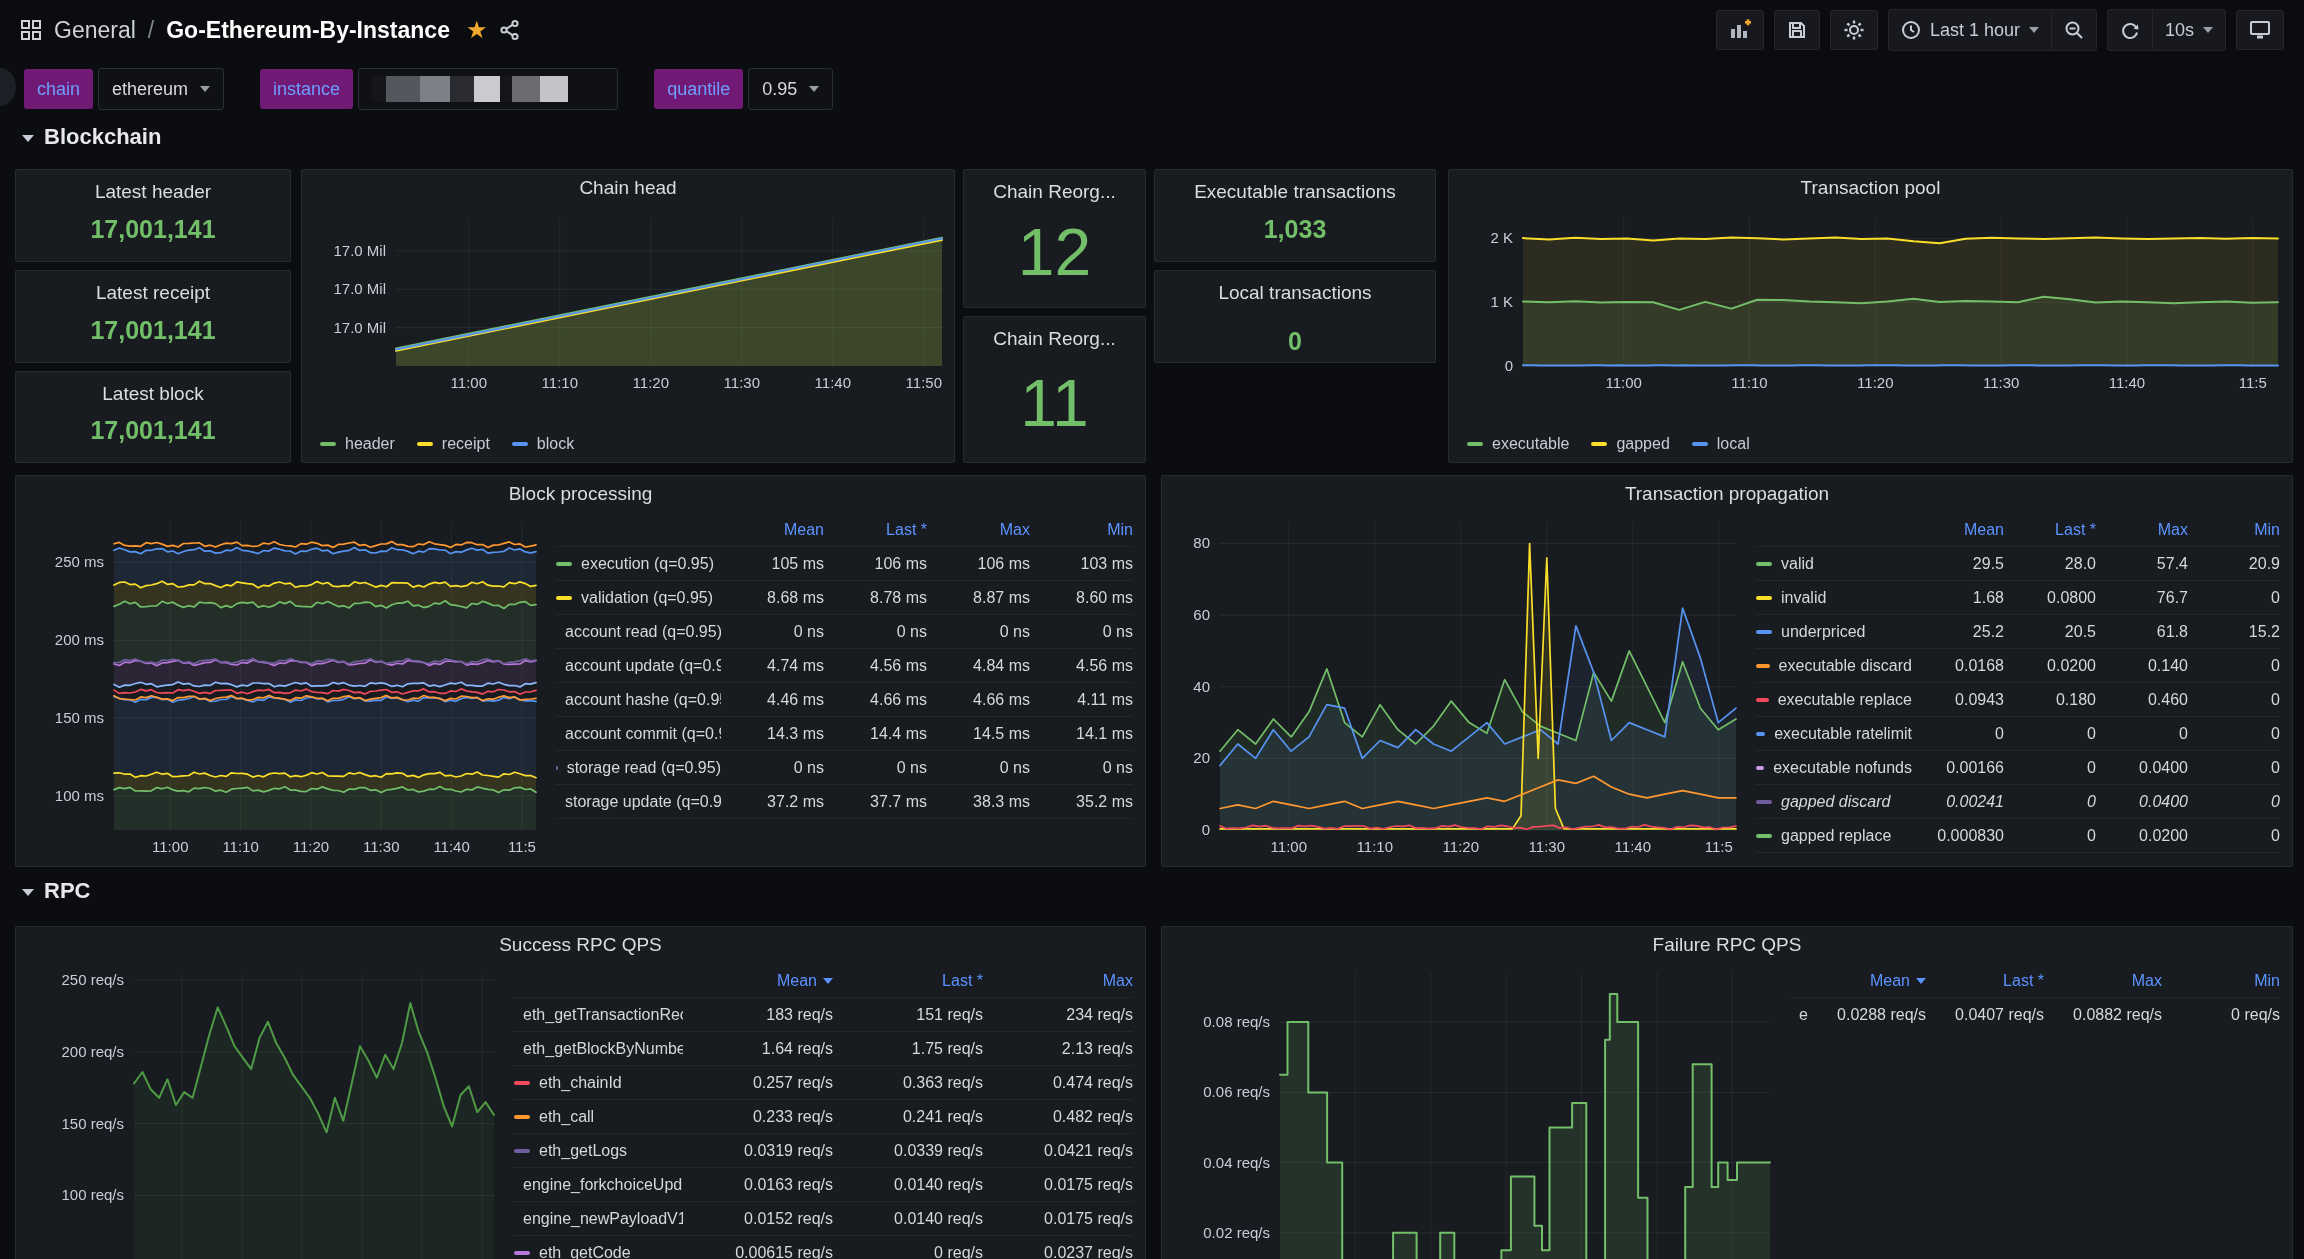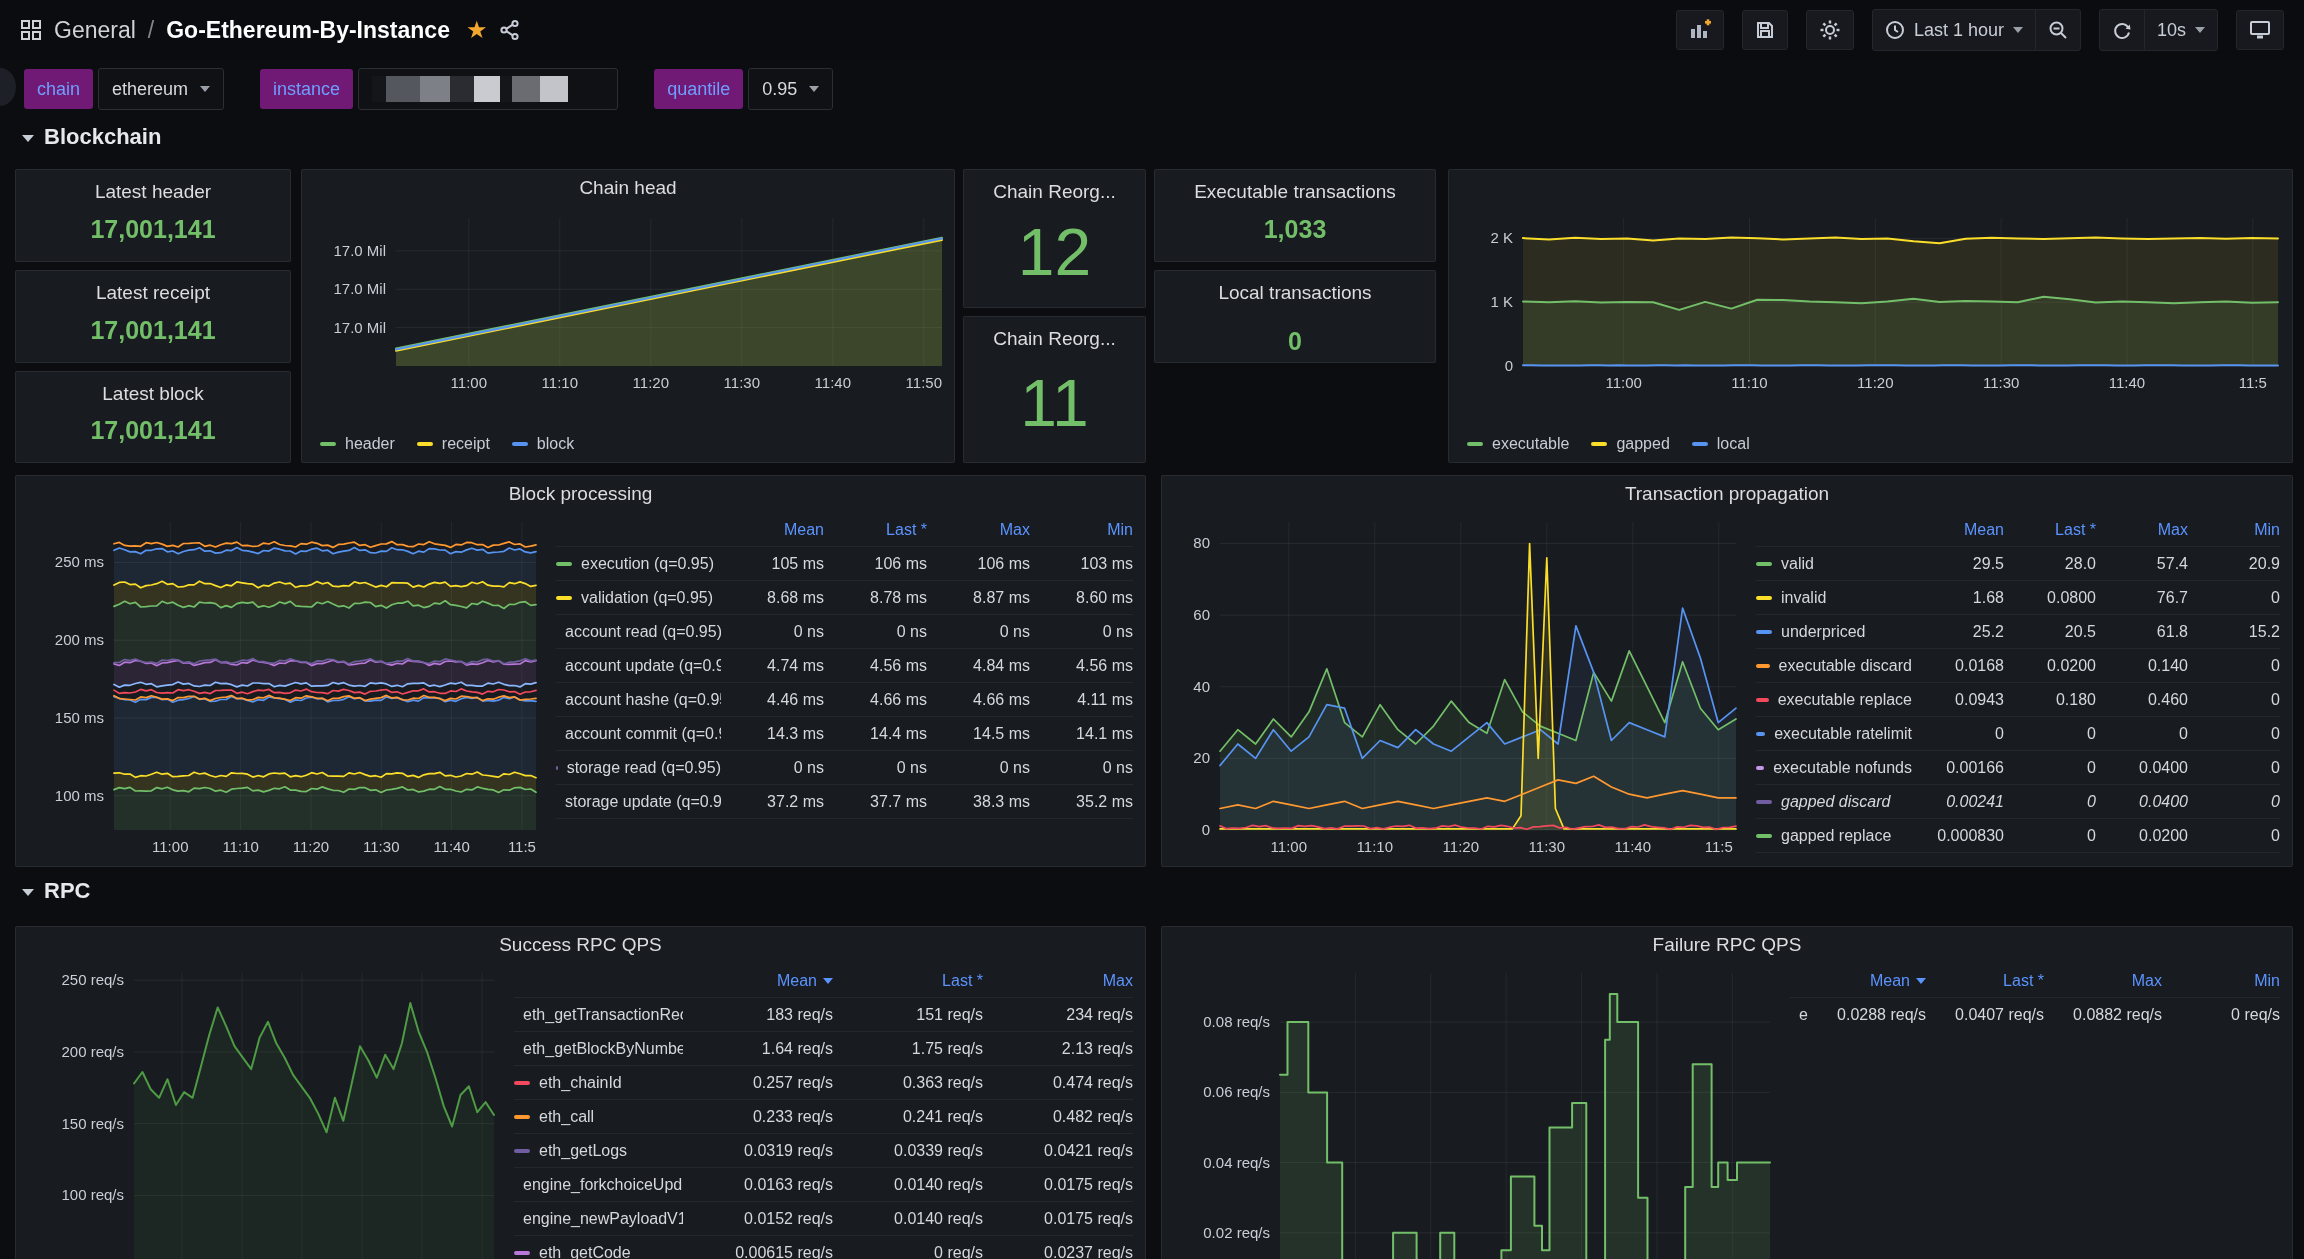--- a/index.html
+++ b/index.html
@@ -5,21 +5,21 @@
   html,body{margin:0;padding:0;background:#0c0d11;}
   body{font-family:"Liberation Sans",sans-serif;color:#d8d9da;}
   #app{position:relative;width:2304px;height:1259px;overflow:hidden;background:#0c0d11;}
   
   .topbar{position:absolute;top:0;left:0;right:0;height:60px;display:flex;align-items:center;padding:0 20px;background:#0b0c0f;box-sizing:border-box;}
   .breadcrumb{display:flex;align-items:center;gap:12px;font-size:23px;}
   .crumb-section{color:#d0d2d8;}
   .crumb-sep{color:#82868d;}
   .crumb-title{color:#ffffff;font-weight:700;}
   .icon-btn{display:flex;align-items:center;justify-content:center;cursor:pointer;}
-  .tb-right{margin-left:auto;display:flex;align-items:center;gap:18px;}
+  .tb-right{margin-left:auto;display:flex;align-items:center;gap:10px;}
   .tb-btn{height:40px;min-width:44px;background:#17191e;border:1px solid #24262c;border-radius:3px;display:flex;align-items:center;justify-content:center;gap:9px;padding:0 12px;color:#c7cdd6;font-size:18px;box-sizing:border-box;}
   .tb-group{display:flex;align-items:stretch;background:#17191e;border:1px solid #24262c;border-radius:3px;}
   .tb-seg{display:flex;align-items:center;gap:9px;padding:0 12px;height:40px;box-sizing:border-box;font-size:18px;font-weight:500;color:#c7cdd6;}
   .tb-seg + .tb-seg{border-left:1px solid #24262c;}
   .caret{width:0;height:0;border-left:5px solid transparent;border-right:5px solid transparent;border-top:6px solid #9aa0a8;display:inline-block;}
   .caret.blue{border-top-color:#5B93FF;}
   
   .varsrow{position:absolute;top:60px;left:0;right:0;height:58px;display:flex;align-items:center;gap:12px;padding:0 24px;box-sizing:border-box;}
   .var-pair{display:flex;align-items:center;gap:5px;}
   .var-label{height:40px;padding:0 13px;display:flex;align-items:center;background:#701a75;color:#6e9fff;font-size:18px;border-radius:3px;}
@@ -258,20 +258,21 @@
   <div class="panel stat" style="left:1154px;top:169px;width:282px;height:93px;">
     <div class="stat-title">Executable transactions</div>
     <div class="stat-value">1,033</div>
   </div>
   <div class="panel stat" style="left:1154px;top:270px;width:282px;height:93px;gap:28px;">
     <div class="stat-title">Local transactions</div>
     <div class="stat-value">0</div>
   </div>
 
   <div class="panel" style="left:1448px;top:169px;width:845px;height:294px;">
+    <div class="ptitle">Transaction pool</div>
     <div class="chart-abs" style="top:40px;left:8px;right:8px;bottom:66px;"><svg width="827" height="186" viewBox="0 0 827 186">
           <line x1="66" x2="821" y1="156" y2="156" stroke="rgba(255,255,255,0.07)" stroke-width="1"></line>
           <text x="56" y="161" text-anchor="end" font-size="15" fill="#c9ced6">0</text>
           <line x1="66" x2="821" y1="92.20689655172414" y2="92.20689655172414" stroke="rgba(255,255,255,0.07)" stroke-width="1"></line>
           <text x="56" y="97.20689655172414" text-anchor="end" font-size="15" fill="#c9ced6">1 K</text>
           <line x1="66" x2="821" y1="28.413793103448285" y2="28.413793103448285" stroke="rgba(255,255,255,0.07)" stroke-width="1"></line>
           <text x="56" y="33.413793103448285" text-anchor="end" font-size="15" fill="#c9ced6">2 K</text>
           <line x1="166.66666666666669" x2="166.66666666666669" y1="8" y2="156" stroke="rgba(255,255,255,0.06)" stroke-width="1"></line>
           <text x="166.66666666666669" y="178" text-anchor="middle" font-size="15" fill="#c9ced6">11:00</text>
           <line x1="292.5" x2="292.5" y1="8" y2="156" stroke="rgba(255,255,255,0.06)" stroke-width="1"></line>

